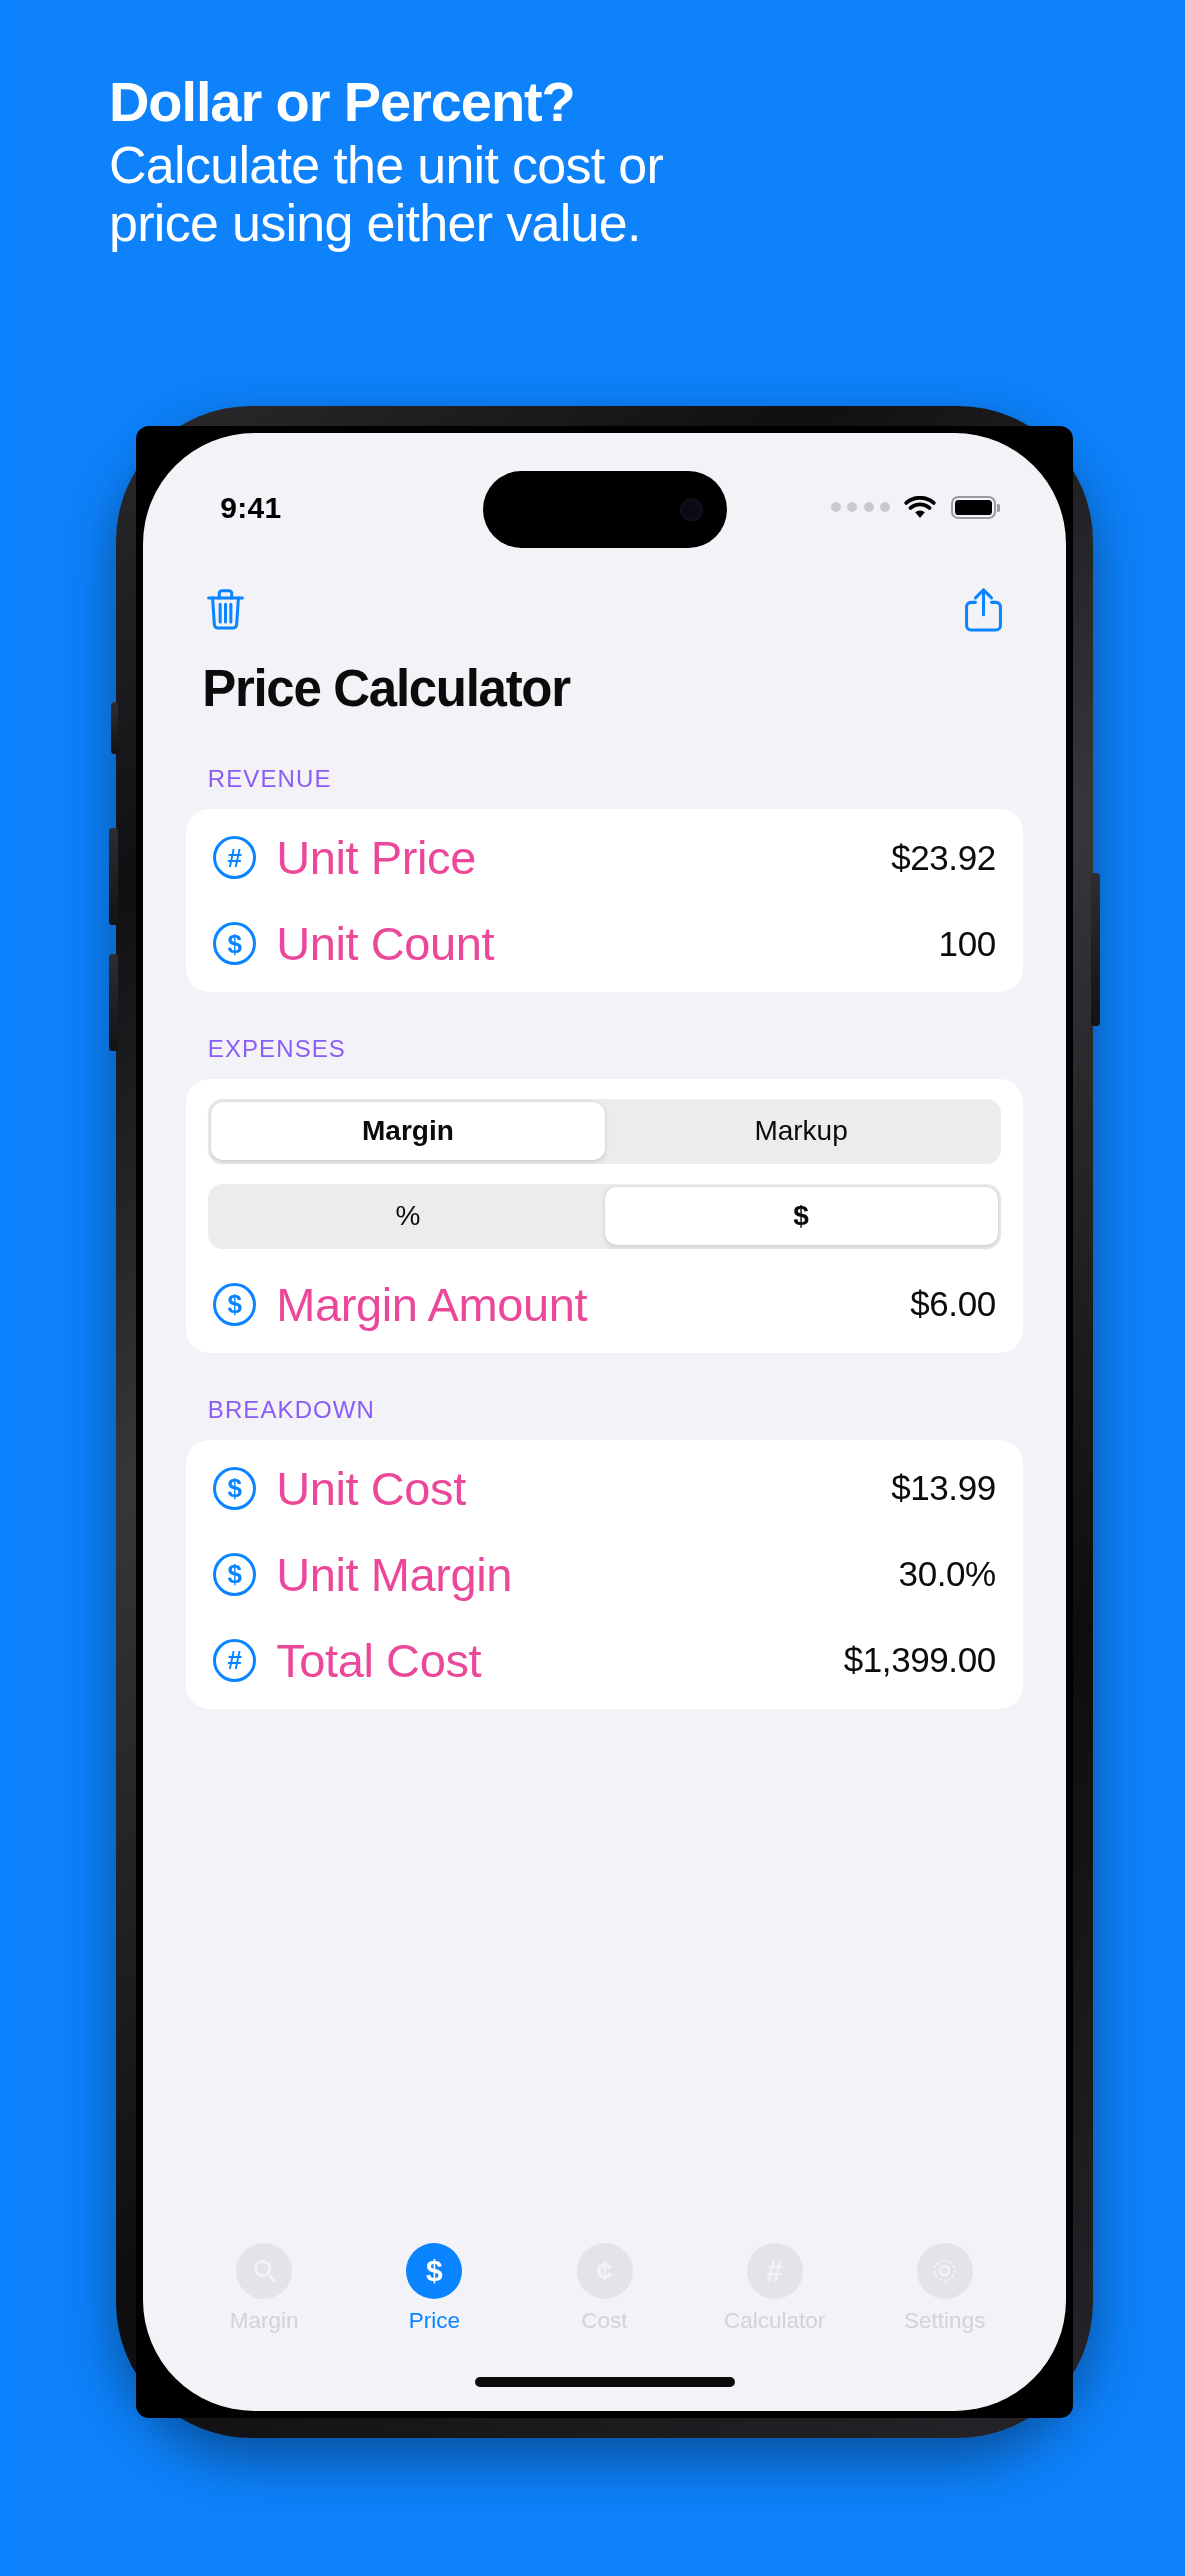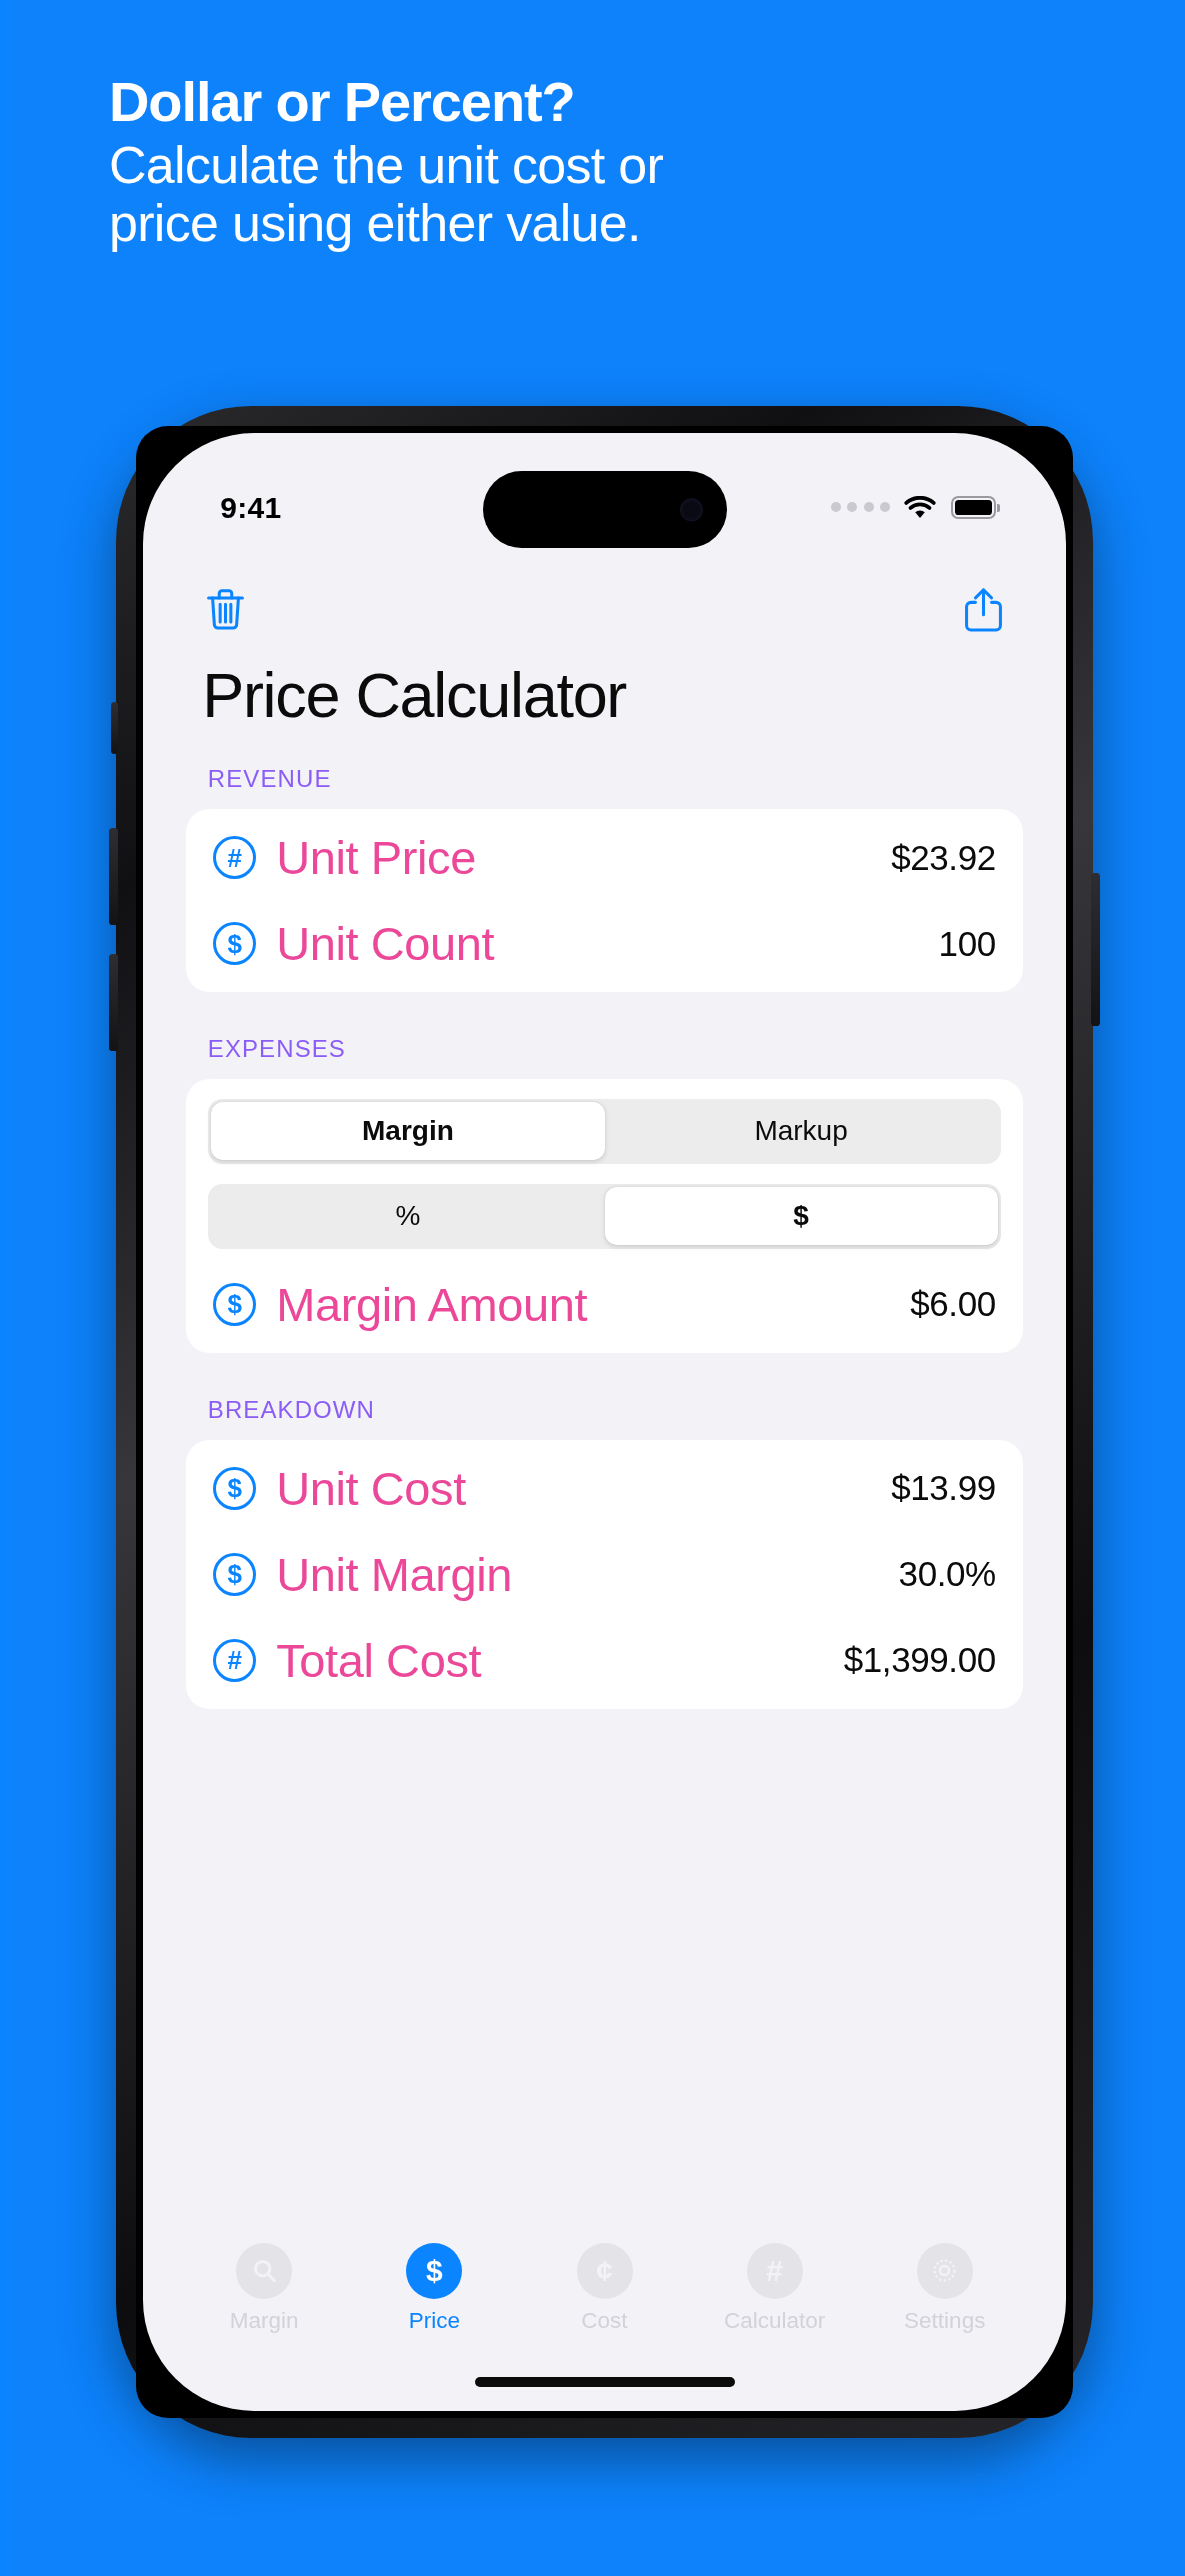--- a/index.html
+++ b/index.html
@@ -42,21 +42,21 @@
     position: absolute;
     left: 106px; top: 406px;
     width: 977px; height: 2032px;
     border-radius: 135px;
     background: linear-gradient(145deg,#2b2b2e 0%, #101013 18%, #37373b 40%, #0d0d0f 70%, #26262a 100%);
     padding: 20px;
     box-shadow: 0 21.6px 54px rgba(0,0,0,.38);
   }
   .phone-inner-ring {
     width: 100%; height: 100%;
-    border-radius: 32px;
+    border-radius: 13px;
     background: #000;
     padding: 7.2px;
   }
   .screen {
     position: relative;
     width: 100%; height: 100%;
     border-radius: 111px;
     background: #f2f2f7;
     overflow: hidden;
   }
@@ -116,21 +116,21 @@
     position: absolute; left: 0; top: 137px;
     width: 100%; height: 79px;
     display: flex; align-items: center; justify-content: space-between;
     padding: 0 59px;
   }
   .tb-icon { width: 47px; height: 50px; display:flex; align-items:center; justify-content:center;}
 
   
   .app-title {
     position: absolute; left: 59px; top: 226px;
-    font-size: 63px; font-weight: normal; color: #0b0b0c;
+    font-size: 51px; font-weight: bold; color: #0b0b0c;
     letter-spacing: -1.3px;
   }
 
   
   .content { position: absolute; left: 0; top: 332px; width: 100%; padding: 0 43px; }
   .section { margin-bottom: 43px; }
   .section-title {
     font-size: 24px; color: #8b5cf6;
     letter-spacing: 1.1px; padding-left: 21.6px; margin-bottom: 16px;
     text-transform: uppercase;

